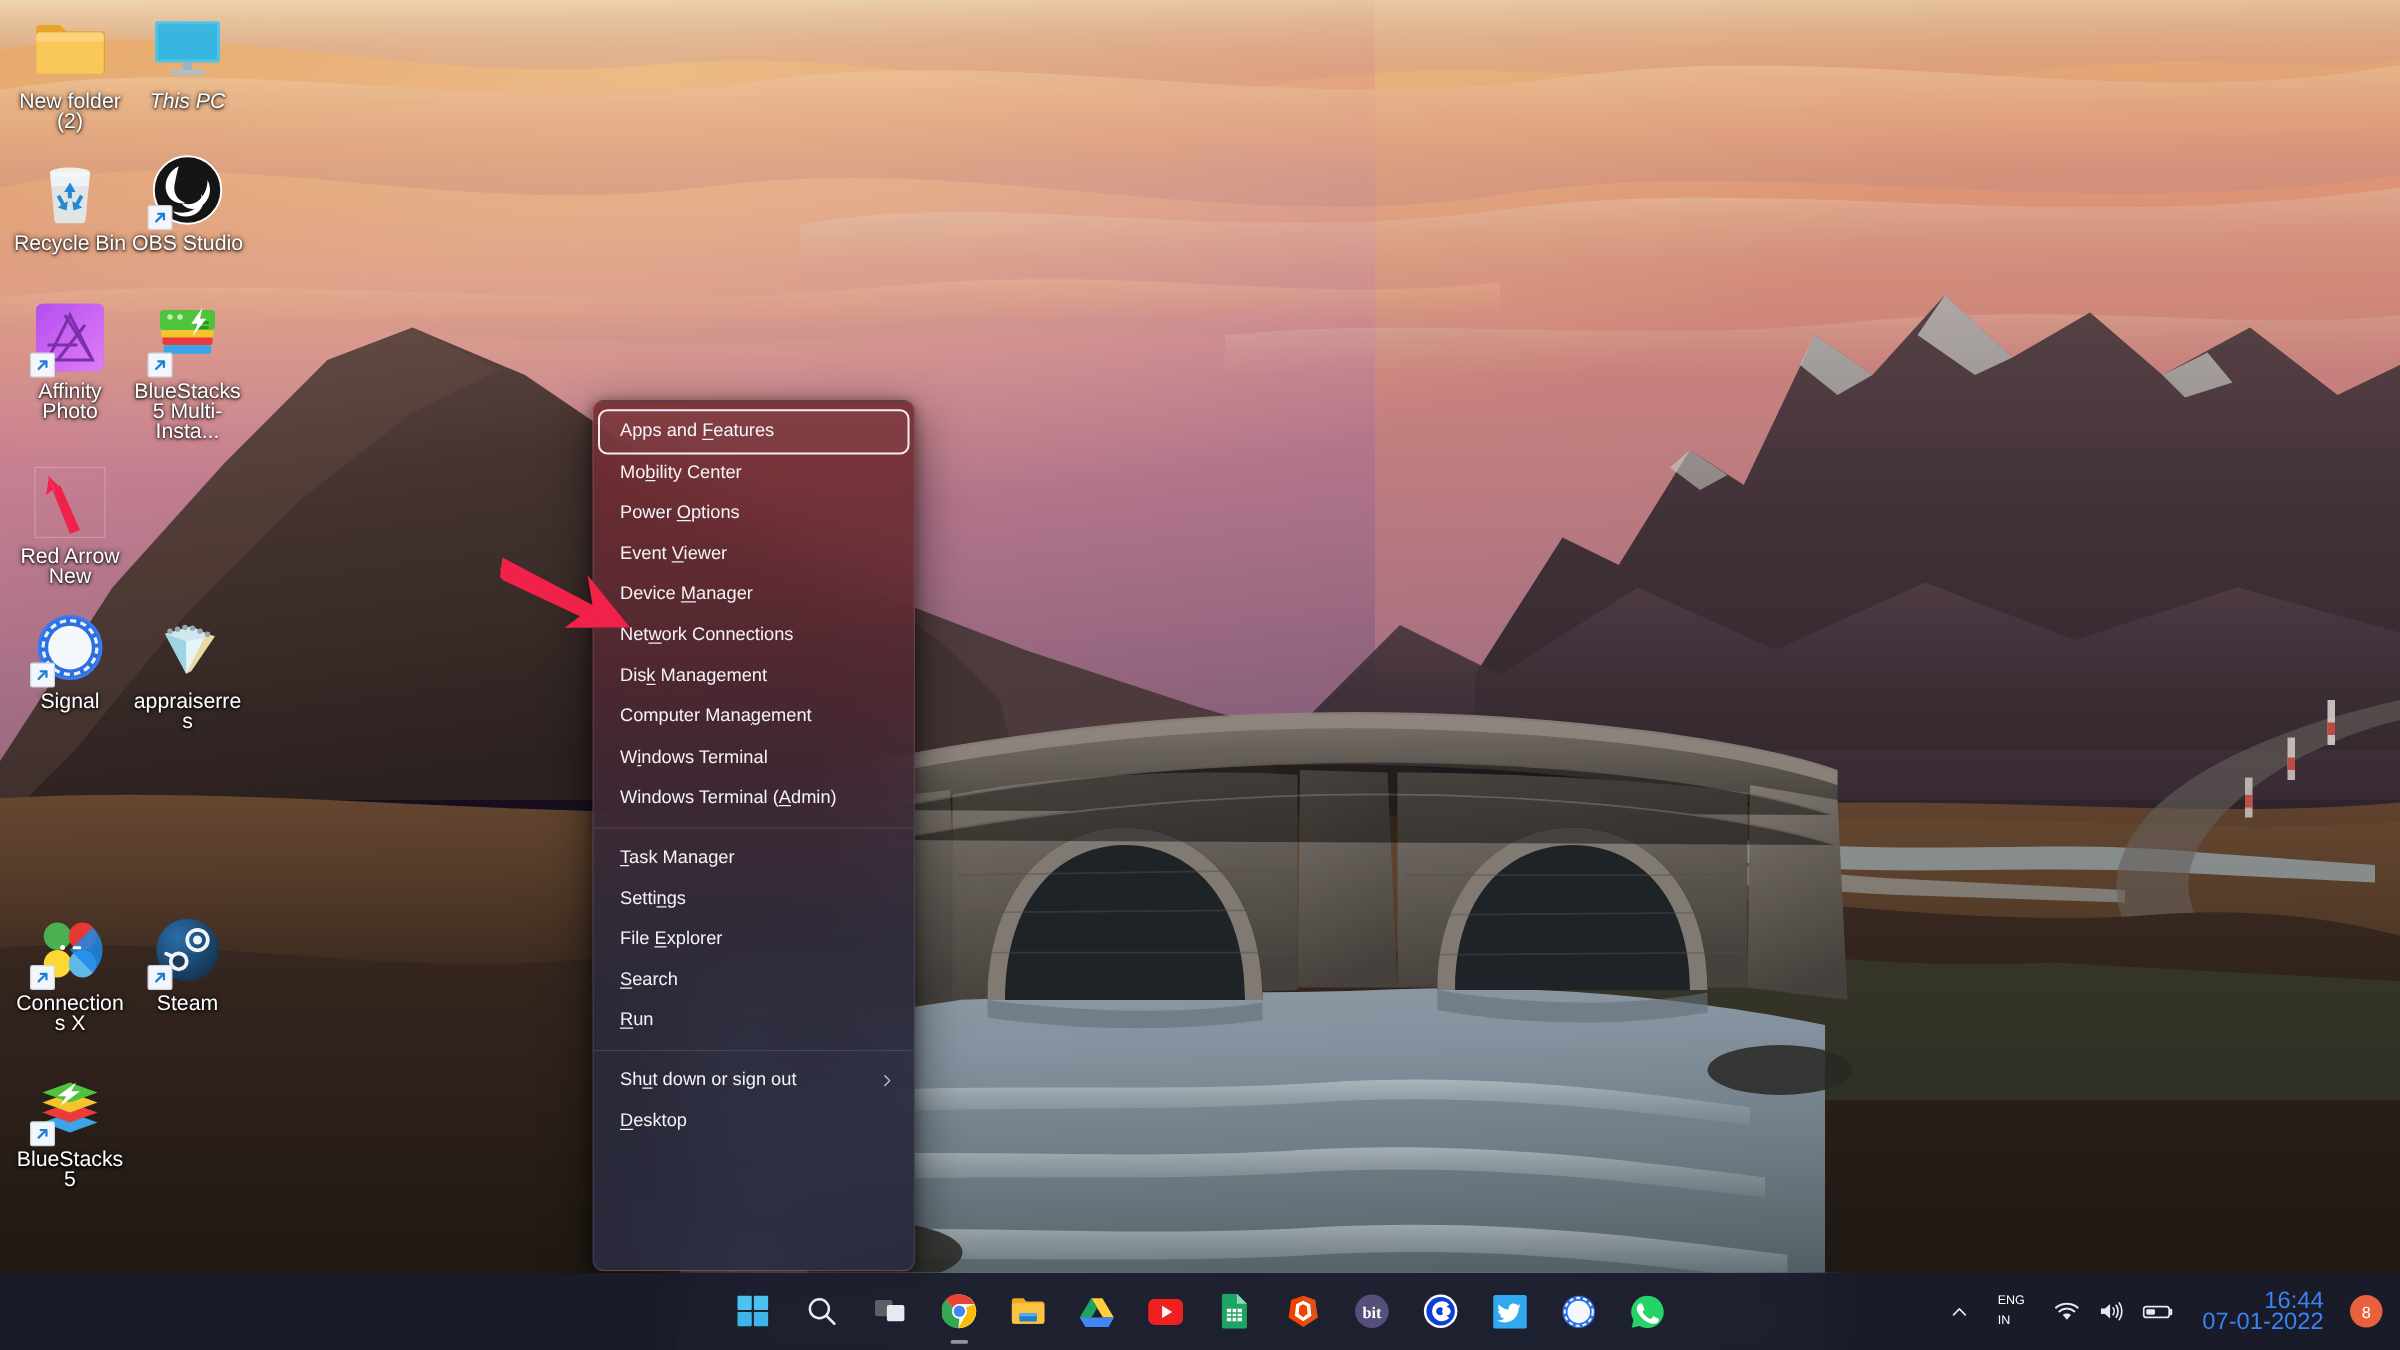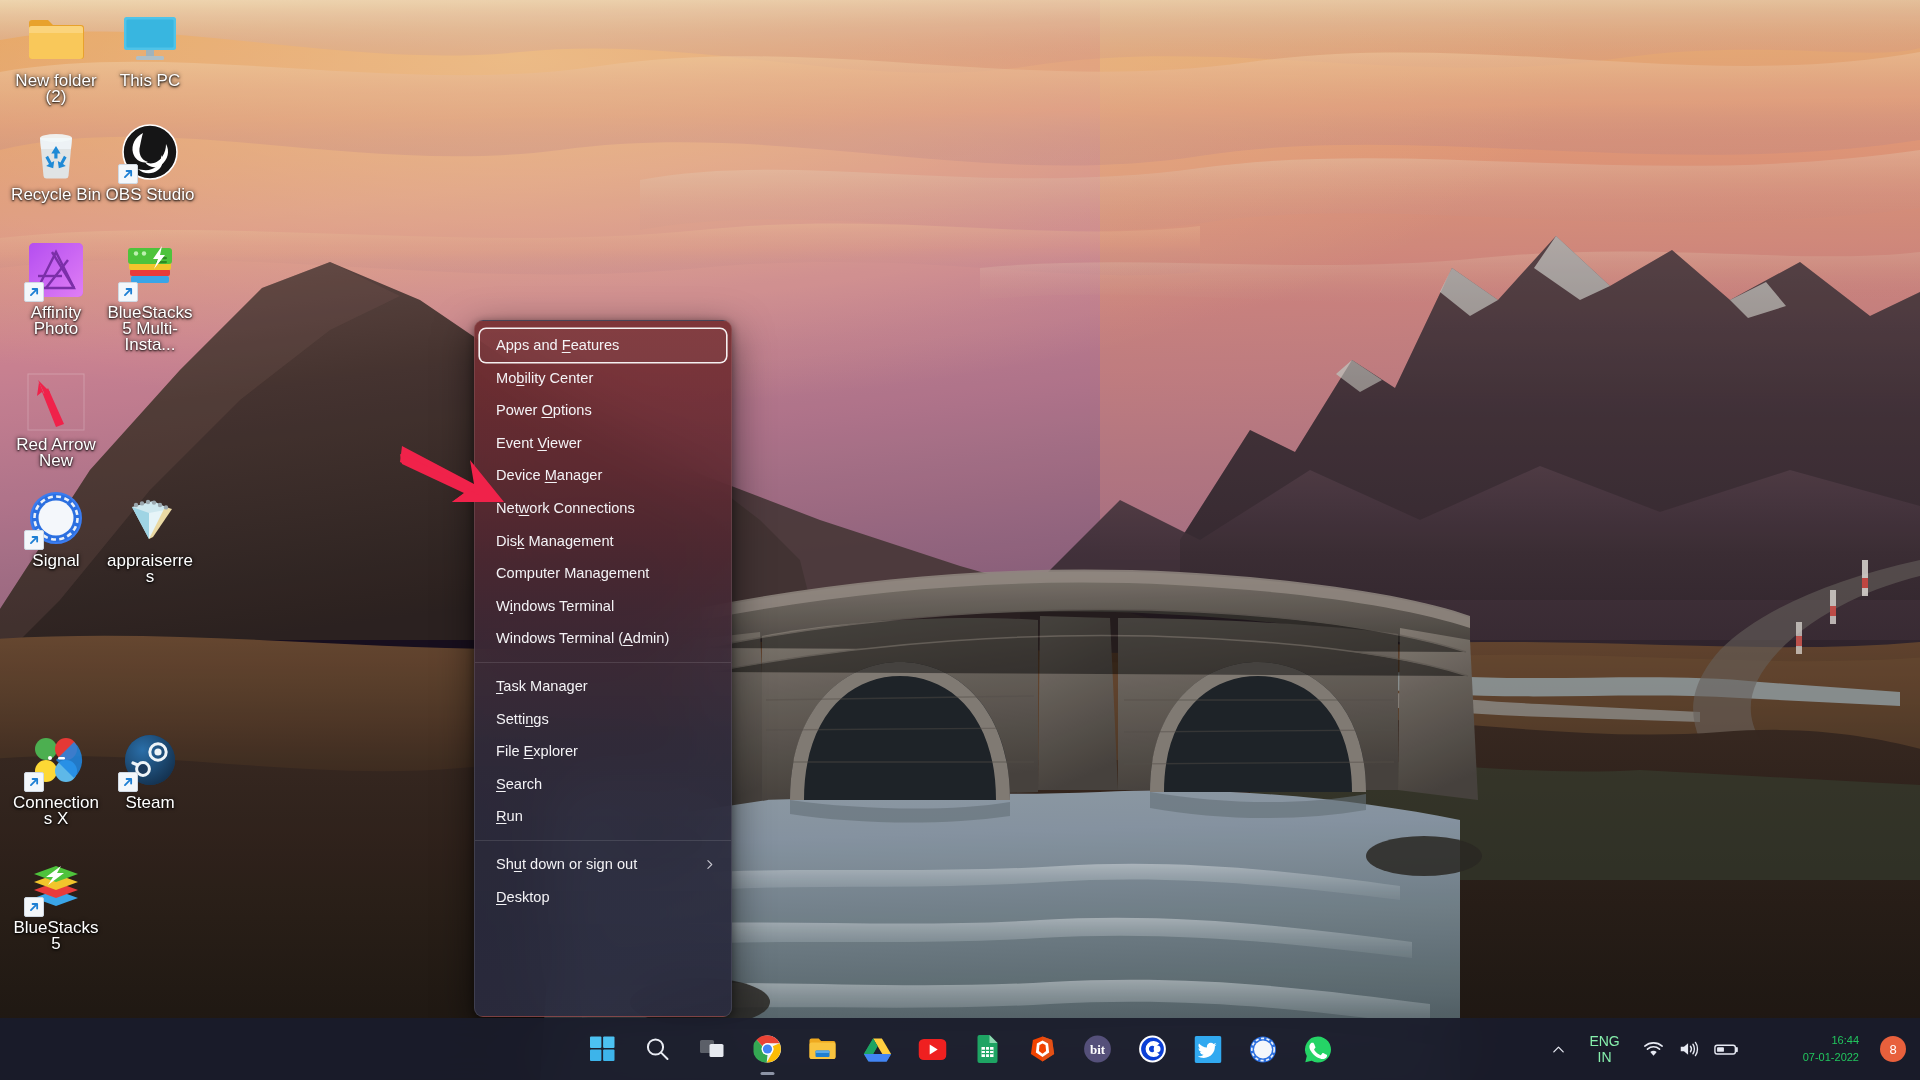--- a/index.html
+++ b/index.html
@@ -112,27 +112,26 @@
   }
   #tb-right {
     position:absolute; right:0; top:0; height:62px;
     display:flex; align-items:center; gap:0; padding-right:14px;
   }
   .tray-cell {
     display:flex; align-items:center; justify-content:center;
     height:48px; border-radius:5px; cursor:pointer; padding:0 7px;
   }
   .lang {
-    color:#86efac; font-size:14px; line-height:16px; text-align:center;
+    color:#ffffff; font-size:10px; line-height:16px; text-align:left;
     padding:0 9px;
   }
   .clock {
-    color:#22c55e; font-size:11px; line-height:17px; text-align:right;
+    color:#3b82f6; font-size:19px; line-height:17px; text-align:right;
     padding:0 10px 0 8px;
-    margin-left:41px;
   }
   .notif-badge {
     width:26px; height:26px; border-radius:50%;
     background:#e8603c; color:#fff; font-size:13px;
     display:flex; align-items:center; justify-content:center;
     margin-left:4px; cursor:pointer;
   }
 </style>
 </head>
 <body>
@@ -312,21 +311,21 @@
     <div class="desk-icon" style="left: 8px; top: 8px;">
       <div class="glyph">
         <svg width="58" height="48" viewBox="0 0 58 48">
           <path d="M2 9 a3 3 0 013-3h16l5 5h28a3 3 0 013 3v28a3 3 0 01-3 3H5a3 3 0 01-3-3Z" fill="#e8a22c"></path>
           <path d="M2 15 a3 3 0 013-3h48a3 3 0 013 3v27a3 3 0 01-3 3H5a3 3 0 01-3-3Z" fill="#f9c85a"></path>
           <path d="M2 15 a3 3 0 013-3h48a3 3 0 013 3v4H2Z" fill="#fbd47c"></path>
         </svg>
       </div>
       <span class="desk-label">New folder (2)</span>
     </div>
-    <div class="desk-icon" style="left: 102px; top: 8px;">
+    <div class="desk-icon" style="left: 102px; top: 8px; font-style: italic;">
       <div class="glyph">
         <svg width="58" height="50" viewBox="0 0 58 50">
           <rect x="3" y="4" width="52" height="33" rx="2.5" fill="#4fc3e8"></rect>
           <rect x="5.4" y="6.4" width="47.2" height="28.2" rx="1.5" fill="#38b6e0"></rect>
           <rect x="25" y="37" width="8" height="6" fill="#9fb3bd"></rect>
           <rect x="15" y="43" width="28" height="4" rx="1.6" fill="#aebfc8"></rect>
         </svg>
       </div>
       <span class="desk-label">This PC</span>
     </div>

